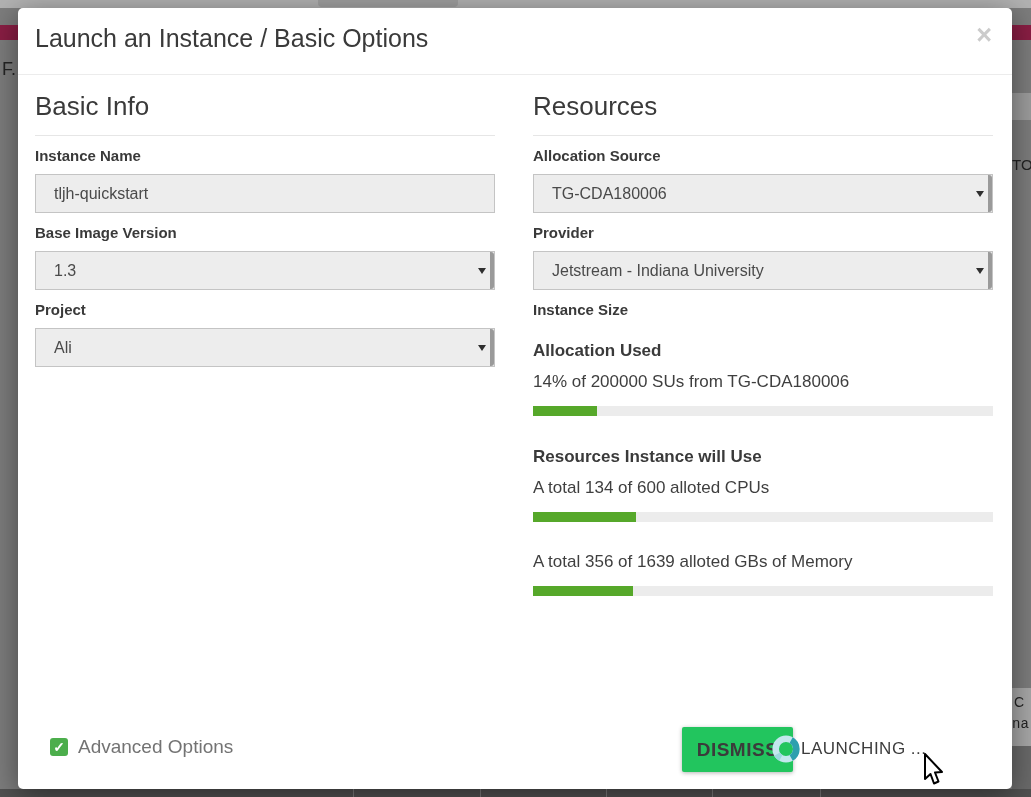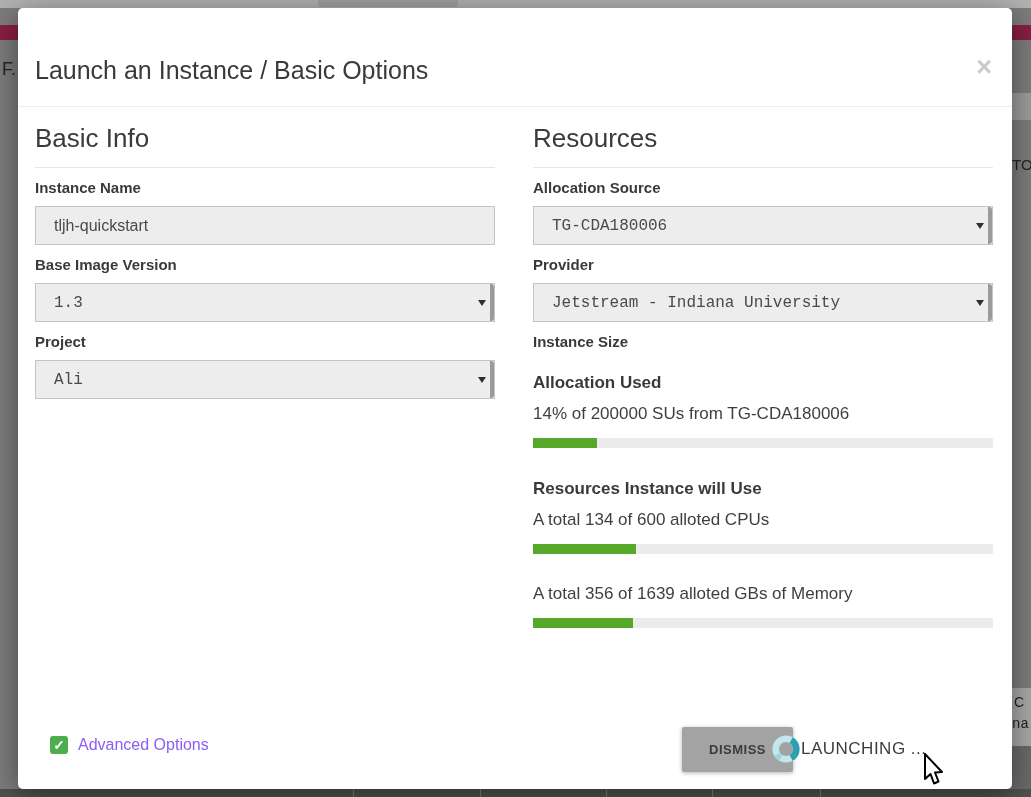--- a/index.html
+++ b/index.html
@@ -17,54 +17,54 @@
   .frag-box { position:absolute; left:1012px; top:688px; width:19px; height:58px; background:#a8a8a8; }
   .frag-c  { left:1014px; top:694px; font-size:14px; }
   .frag-na { left:1012px; top:716px; font-size:14px;font-family:Liberation Mono, monospace; }
   .frag-darkcol { position:absolute; left:1012px; top:746px; width:19px; height:43px; background:#6a6a6a; }
   .bg-bottom { position:absolute; left:0; top:789px; width:100%; height:8px; background:#515151; }
   .bg-bottom .tick { position:absolute; top:0; width:1px; height:8px; background:#7b7b7b; }
 
   
   .modal { position:absolute; left:18px; top:8px; width:994px; height:781px; background:#ffffff;
     border-radius:5px; box-shadow:0 6px 30px rgba(0,0,0,.45); }
-  .modal-header { position:relative; height:67px; border-bottom:1px solid #ececec; padding:16px 0 0 17px;margin-top:32px; }
+  .modal-header { position:relative; height:67px; border-bottom:1px solid #ececec; padding:16px 0 0 17px; }
   .modal-title { font-size:25px; color:#3a3a3a; font-weight:400; }
   .close-btn { position:absolute; right:20px; top:14px; font-size:27px; font-weight:700;
     color:#cbcbcb; cursor:pointer; line-height:1; }
 
   .modal-body { display:flex; gap:38px; padding:0 19px 0 17px; }
   .col { flex:1; min-width:0; }
   .section-heading { margin-top:16px; font-size:26px; font-weight:400; color:#3a3a3a;
     padding-bottom:13px; border-bottom:1px solid #e6e6e6; }
   .field-label { margin-top:11px; font-size:15px; font-weight:700; color:#3a3a3a; }
   .control { margin-top:10px; height:39px; background:#ededed; border:1px solid #c4c4c4;
     border-radius:0; display:flex; align-items:center; padding:0 18px; font-size:16px;
     color:#4a4a4a; position:relative; width:100%; font-family:"Liberation Sans",sans-serif; }
   input.control { outline:none; }
-  .select { cursor:pointer; padding-right:32px;font-family:Liberation Mono, monospace; }
+  .select { cursor:pointer; padding-right:32px; }
   .select-edge { position:absolute; right:0; top:0; bottom:0; width:4px; background:#9a9a9a;
     border-radius:0 3px 3px 0; }
   .caret { position:absolute; right:8px; top:50%; margin-top:-3px; width:0; height:0;
     border-left:4px solid transparent; border-right:4px solid transparent; border-top:6px solid #2f2f2f; }
 
   .usage-label { margin-top:23px; font-size:17px; font-weight:700; color:#3a3a3a; }
   .usage-label.spaced { margin-top:31px; }
   .usage-detail { margin-top:11px; font-size:17px; color:#3f3f3f; }
   .usage-detail.mem { margin-top:30px; }
   .bar-track { margin-top:14px; height:10px; background:#ececec; width:100%; }
   .bar-fill { height:100%; background:#56a82a; }
 
   
   .adv-link { position:absolute; left:32px; top:728px; display:flex; align-items:center; gap:10px; cursor:pointer; }
   .adv-check { width:18px; height:18px; background:#4cae4c; border-radius:3px; color:#fff;
     font-size:14px; font-weight:700; display:flex; align-items:center; justify-content:center; }
-  .adv-text { font-size:16px; color:#8b5cf6; }
-  .dismiss-btn { position:absolute; left:664px; top:719px; width:111px; height:45px; background:#a3a3a3;
-    border:none; border-radius:2px; box-shadow:0 1px 4px rgba(0,0,0,.3); font-size:13px; font-weight:700;
+  .adv-text { font-size:19px; color:#737373; }
+  .dismiss-btn { position:absolute; left:664px; top:719px; width:111px; height:45px; background:#22c55e;
+    border:none; border-radius:2px; box-shadow:0 1px 4px rgba(0,0,0,.3); font-size:19px; font-weight:700;
     letter-spacing:.5px; color:#3b3b3b; cursor:pointer; font-family:"Liberation Sans",sans-serif; }
   .launch-group { position:absolute; left:753px; top:726px; display:flex; align-items:center; gap:0; cursor:pointer; }
   .launch-text { font-size:17px; font-weight:500; letter-spacing:.5px; color:#3d3d3d; }
 
   .cursor { position:absolute; left:918px; top:753px; width:26px; height:36px; z-index:50; }
 </style>
 </head>
 <body>
 
 <div class="bg-nav">

